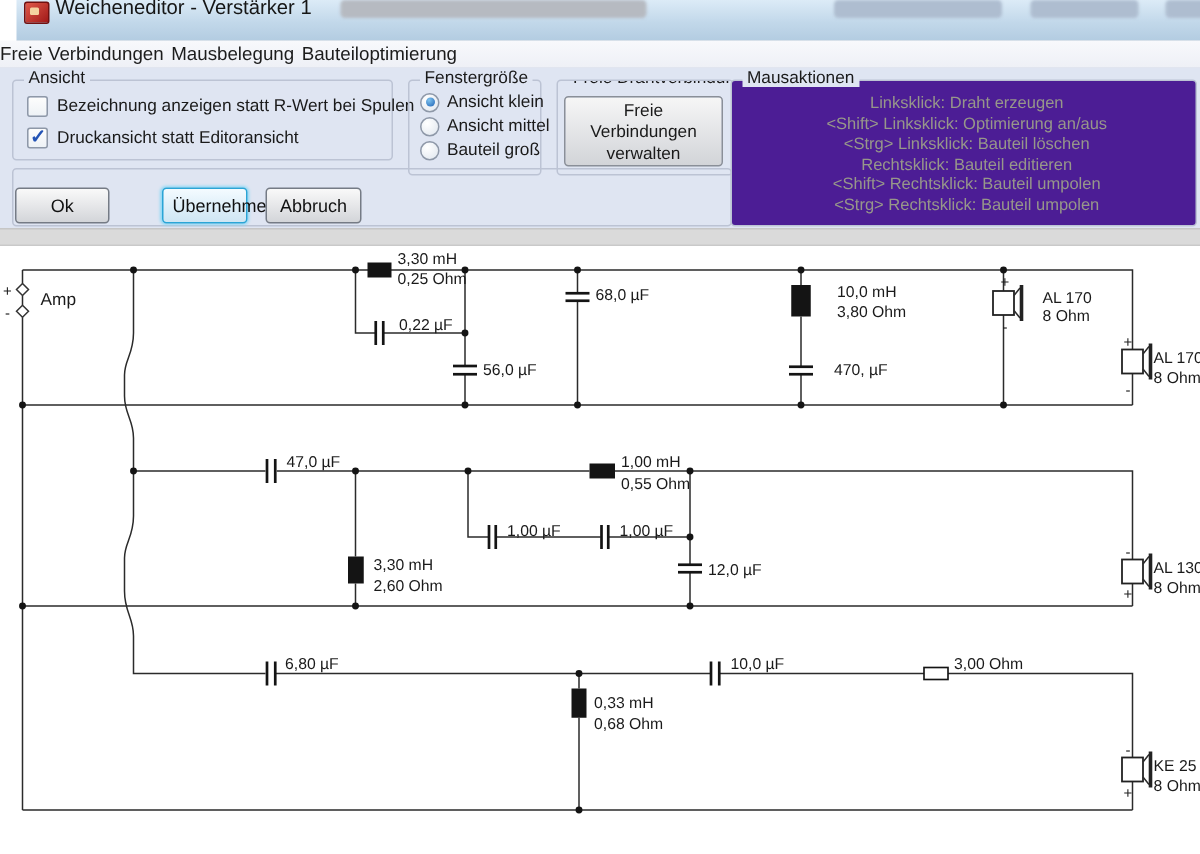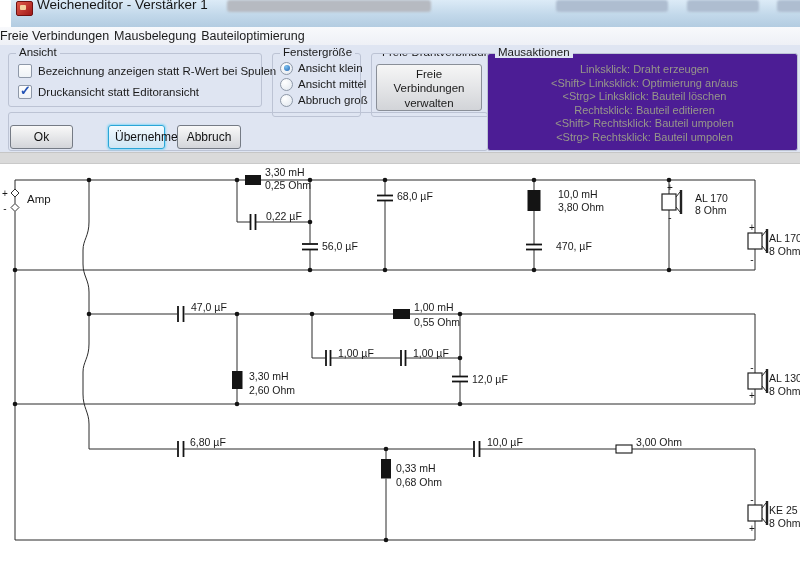--- a/index.html
+++ b/index.html
@@ -116,21 +116,21 @@
           <span class="dot"></span>
         </span>
       <span class="ctl-label">Ansicht klein</span>
     </div>
     <div class="radio-row" style="top:23px;">
       <span class="radio"></span>
       <span class="ctl-label">Ansicht mittel</span>
     </div>
     <div class="radio-row" style="top:39px;">
       <span class="radio"></span>
-      <span class="ctl-label">Abbruch groß</span>
+      <span class="ctl-label">Bauteil groß</span>
     </div>
   </div>
 
   <div class="groupbox gb-draht">
     <span class="gb-label">Freie Drahtverbindunge</span>
     <button class="v-btn">Freie Verbindungen verwalten</button>
   </div>
 
   <div class="groupbox gb-maus">
     <span class="gb-label" style="background:#dfe5f2;">Mausaktionen</span>

